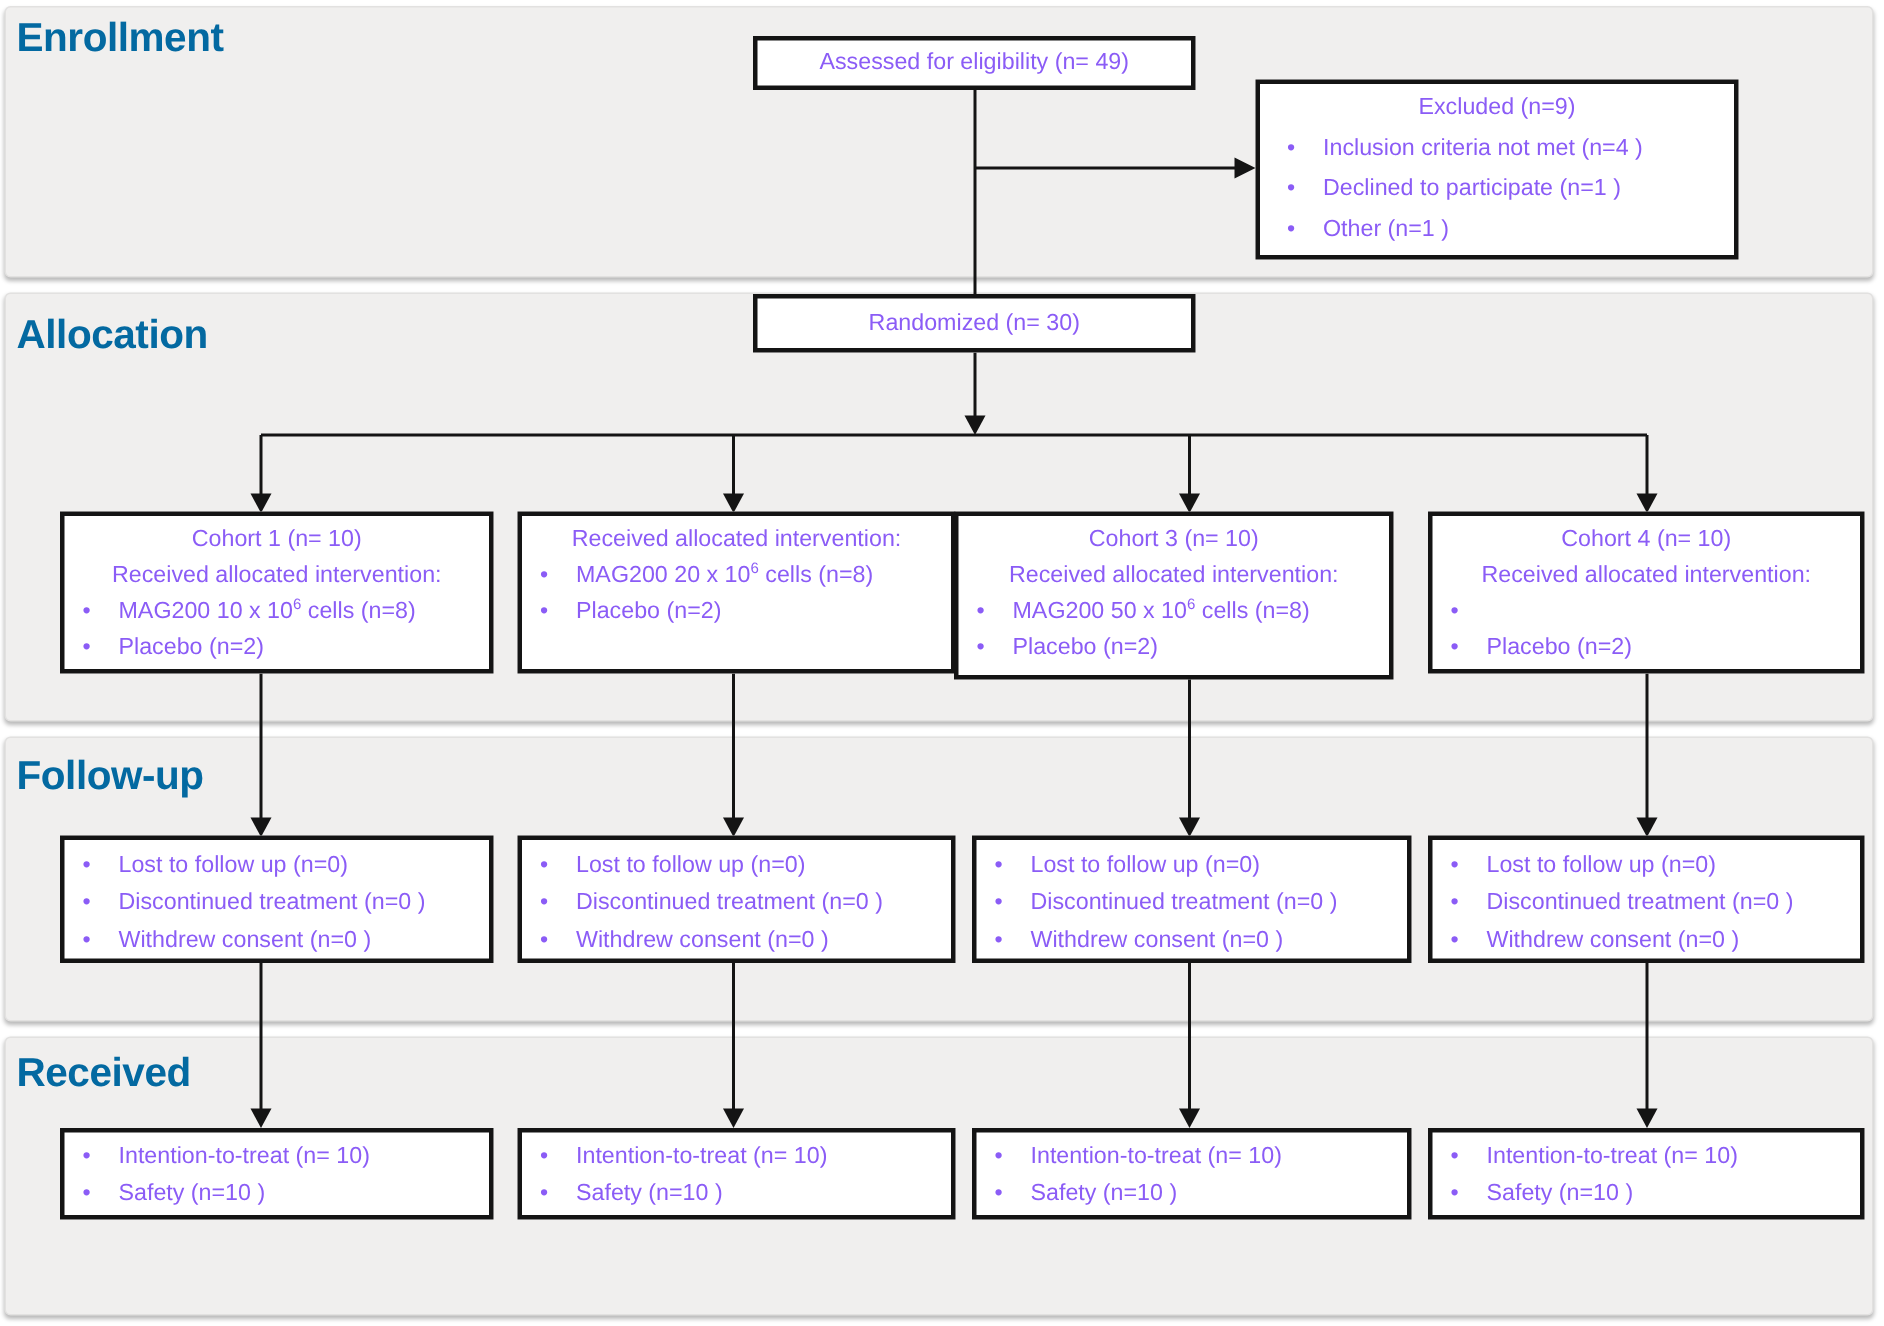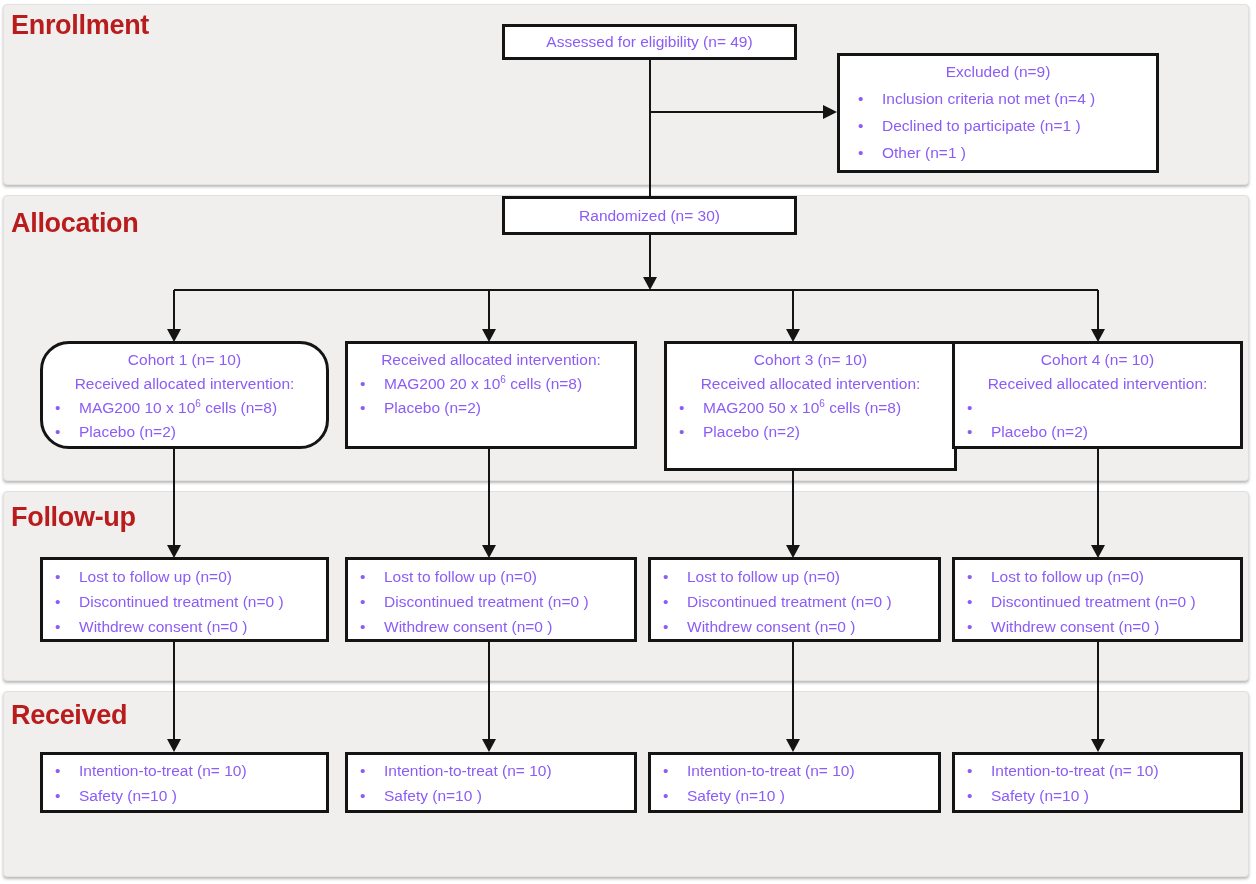--- a/index.html
+++ b/index.html
@@ -7,21 +7,21 @@
     position:relative;width:1256px;height:884px;background:#ffffff;overflow:hidden;
     font-family:"Liberation Sans","DejaVu Sans",sans-serif;color:#141414;
   }
   .band{
     position:absolute;left:3px;width:1246px;background:#f0efee;
     border:1px solid #e2e1e0;border-radius:4px;box-sizing:border-box;
     box-shadow:0 2px 3px rgba(0,0,0,0.28);
   }
   .band-label{
     position:absolute;left:11px;top:10px;font-size:27px;font-weight:bold;
-    letter-spacing:-0.3px;color:#b91c1c;white-space:nowrap;
+    letter-spacing:-0.3px;color:#0369a1;white-space:nowrap;
   }
   .fbox{
     position:absolute;background:#ffffff;border:3px solid #141414;
     box-sizing:border-box;font-size:15.5px;line-height:24px;color:#8b5cf6;
   }
   .fbox.center-one{display:flex;align-items:center;justify-content:center;text-align:center;}
   .ctr{text-align:center;}
   .bullet{display:flex;align-items:flex-start;}
   .dot{flex:none;width:24px;padding-left:12px;}
   .cohort{padding-top:4px;}
@@ -100,21 +100,21 @@
     <div class="bullet">
       <span class="dot">•</span>
       <span>Other (n=1 )</span>
     </div>
   </div>
 
   <div class="fbox center-one" style="left:502px;top:196px;width:295px;height:39px;">
     <span>Randomized (n= 30)</span>
   </div>
 
-  <div class="fbox cohort" style="left:40px;top:341px;width:289px;height:108px;border-radius:29px;">
+  <div class="fbox cohort" style="left:40px;top:341px;width:289px;height:108px;">
     <div class="ctr">Cohort 1 (n= 10)</div>
     <div class="ctr">Received allocated intervention:</div>
     <div class="bullet">
       <span class="dot">•</span>
       <span><span>MAG200 10 x 10</span><span class="sup">6</span><span> cells (n=8)</span></span>
     </div>
     <div class="bullet">
       <span class="dot">•</span>
       <span>Placebo (n=2)</span>
     </div>
@@ -125,21 +125,21 @@
     <div class="bullet">
       <span class="dot">•</span>
       <span><span>MAG200 20 x 10</span><span class="sup">6</span><span> cells (n=8)</span></span>
     </div>
     <div class="bullet">
       <span class="dot">•</span>
       <span>Placebo (n=2)</span>
     </div>
   </div>
 
-  <div class="fbox cohort" style="left:664px;top:341px;width:293px;height:130px;">
+  <div class="fbox cohort" style="left:636px;top:341px;width:293px;height:112px;">
     <div class="ctr">Cohort 3 (n= 10)</div>
     <div class="ctr">Received allocated intervention:</div>
     <div class="bullet">
       <span class="dot">•</span>
       <span><span>MAG200 50 x 10</span><span class="sup">6</span><span> cells (n=8)</span></span>
     </div>
     <div class="bullet">
       <span class="dot">•</span>
       <span>Placebo (n=2)</span>
     </div>

